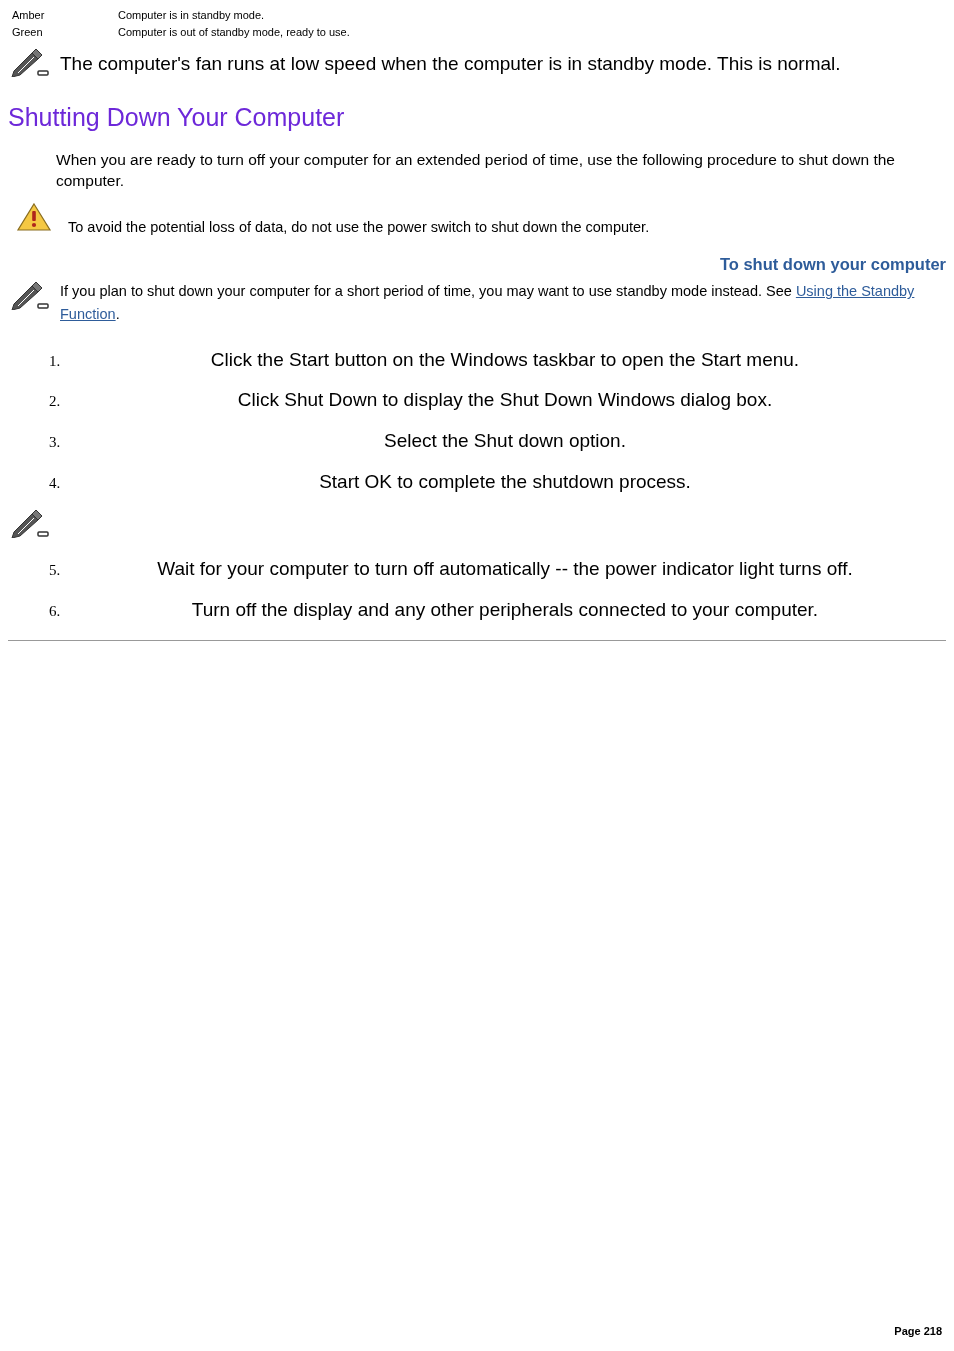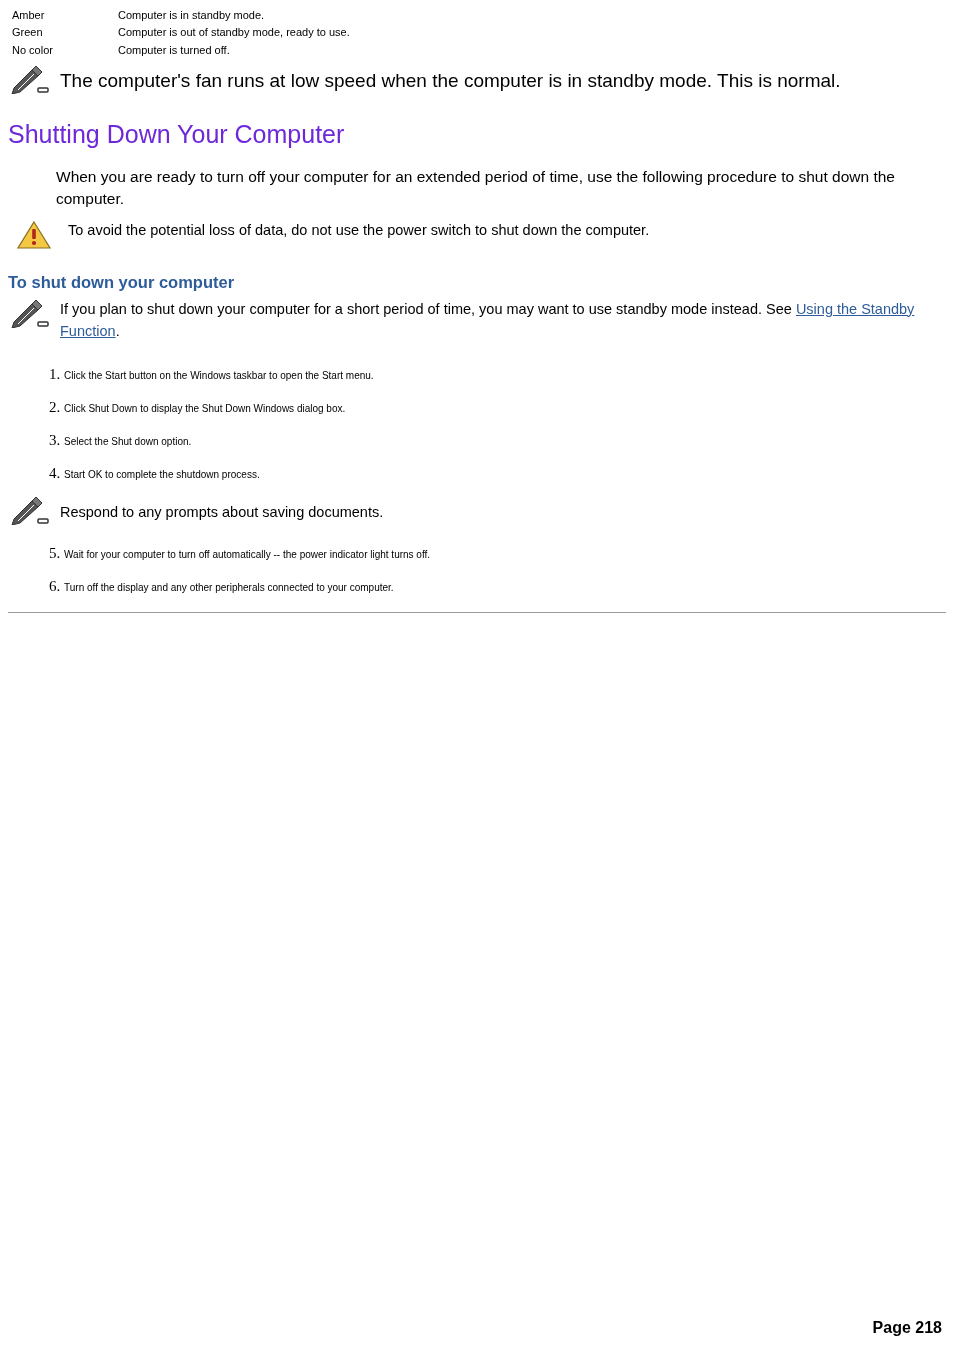--- a/index.html
+++ b/index.html
@@ -50,52 +50,54 @@
       margin: 0 0 14px 0;
     }
     .intro-para {
       margin: 0 0 10px 48px;
       font-size: 15.5px;
       line-height: 1.4;
       padding-right: 10px;
     }
     .warn-line {
       display: flex;
-      align-items: flex-start;
+      align-items: flex-end;
       gap: 16px;
       margin: 0 0 16px 8px;
     }
     .warn-text {
       font-size: 14.5px;
     }
     h3.sub-heading {
       color: #2e5c9a;
       font-size: 16.5px;
       font-weight: bold;
       margin: 0 0 4px 0;
+      text-align: right;
     }
     .note-block {
       margin: 0 0 14px 0;
     }
     .note-block .pen-icon {
       float: left;
       margin-right: 8px;
     }
     .note-block-text {
       font-size: 14.5px;
       line-height: 1.5;
     }
     a.inline-link {
       color: #2e5c9a;
       text-decoration: underline;
     }
     ol.steps {
       margin: 0 0 0 28px;
       padding: 0 0 0 28px;
-      font-size: 10px;
+      font-size: 19px;
+      text-align: center;
     }
     ol.steps li {
       padding: 7px 0;
       font-family: Verdana, Geneva, sans-serif;
     }
     ol.steps li::marker {
       font-family: 'Times New Roman', serif;
       font-size: 15px;
     }
     .mid-note {
@@ -109,21 +111,21 @@
     }
     hr.divider {
       border: none;
       border-top: 1px solid #999;
       margin: 10px 0 0 0;
     }
     .page-footer {
       position: absolute;
       bottom: 12px;
       right: 12px;
-      font-size: 16px;
+      font-size: 11px;
       font-weight: bold;
       color: #000;
       font-family: Verdana, Geneva, sans-serif;
     }
     .clearfix::after {
       content: "";
       display: table;
       clear: both;
     }
   </style>
@@ -133,24 +135,20 @@
 <table class="status-table">
   <tbody>
       <tr>
     <td>Amber</td>
     <td>Computer is in standby mode.</td>
   </tr>
   <tr>
     <td>Green</td>
     <td>Computer is out of standby mode, ready to use.</td>
   </tr>
-  <tr>
-    <td>No color</td>
-    <td>Computer is turned off.</td>
-  </tr>
 </tbody>
   </table>
 
 <div class="note-line">
   <span class="pen-icon">
     <svg viewBox="0 0 44 30">
       <path d="M6 24 L24 6 L30 12 L12 28 L4 30 Z" fill="#555" stroke="#333" stroke-width="1"></path>
       <path d="M30 12 L34 8 L28 2 L24 6 Z" fill="#777" stroke="#333" stroke-width="1"></path>
       <rect x="30" y="24" width="10" height="4" rx="1" fill="none" stroke="#333" stroke-width="1.5"></rect>
       <line x1="10" y1="26" x2="26" y2="10" stroke="#fff" stroke-width="1"></line>
@@ -199,21 +197,20 @@
 
 <div class="mid-note">
   <span class="pen-icon">
     <svg viewBox="0 0 44 30">
       <path d="M6 24 L24 6 L30 12 L12 28 L4 30 Z" fill="#555" stroke="#333" stroke-width="1"></path>
       <path d="M30 12 L34 8 L28 2 L24 6 Z" fill="#777" stroke="#333" stroke-width="1"></path>
       <rect x="30" y="24" width="10" height="4" rx="1" fill="none" stroke="#333" stroke-width="1.5"></rect>
       <line x1="10" y1="26" x2="26" y2="10" stroke="#fff" stroke-width="1"></line>
     </svg>
   </span>
-  <span class="mid-note-text">Respond to any prompts about saving documents.</span>
 </div>
 
 <ol class="steps" start="5">
   <li>Wait for your computer to turn off automatically -- the power indicator light turns off.</li>
   <li>Turn off the display and any other peripherals connected to your computer.</li>
 </ol>
 
 <hr class="divider">
 
 <div class="page-footer">Page 218</div>

